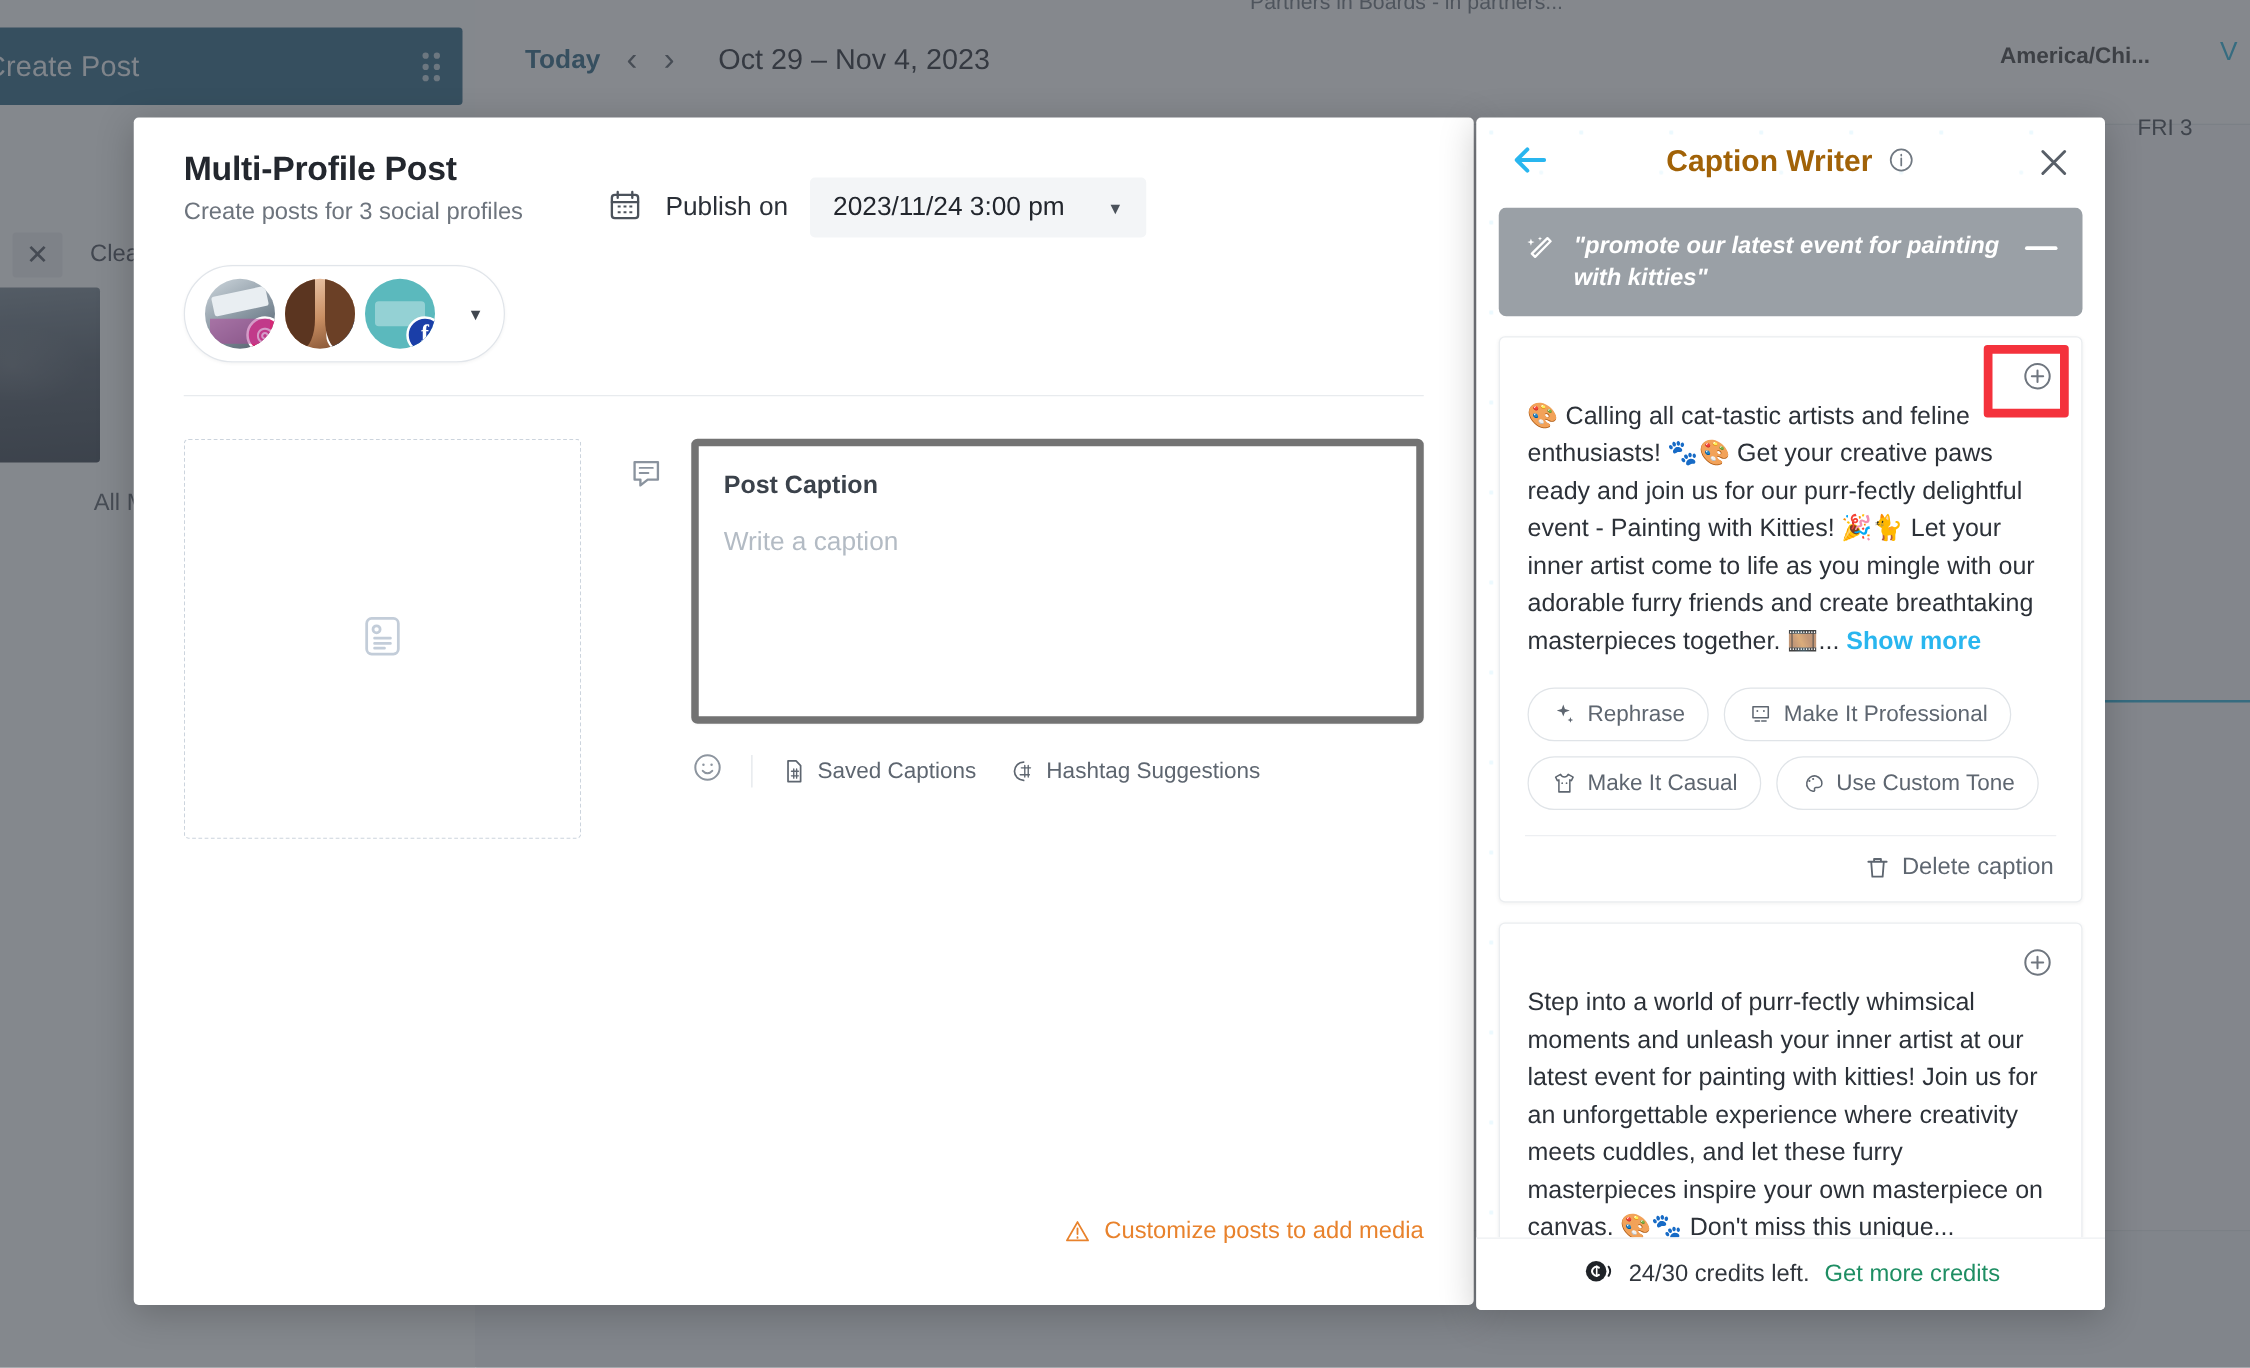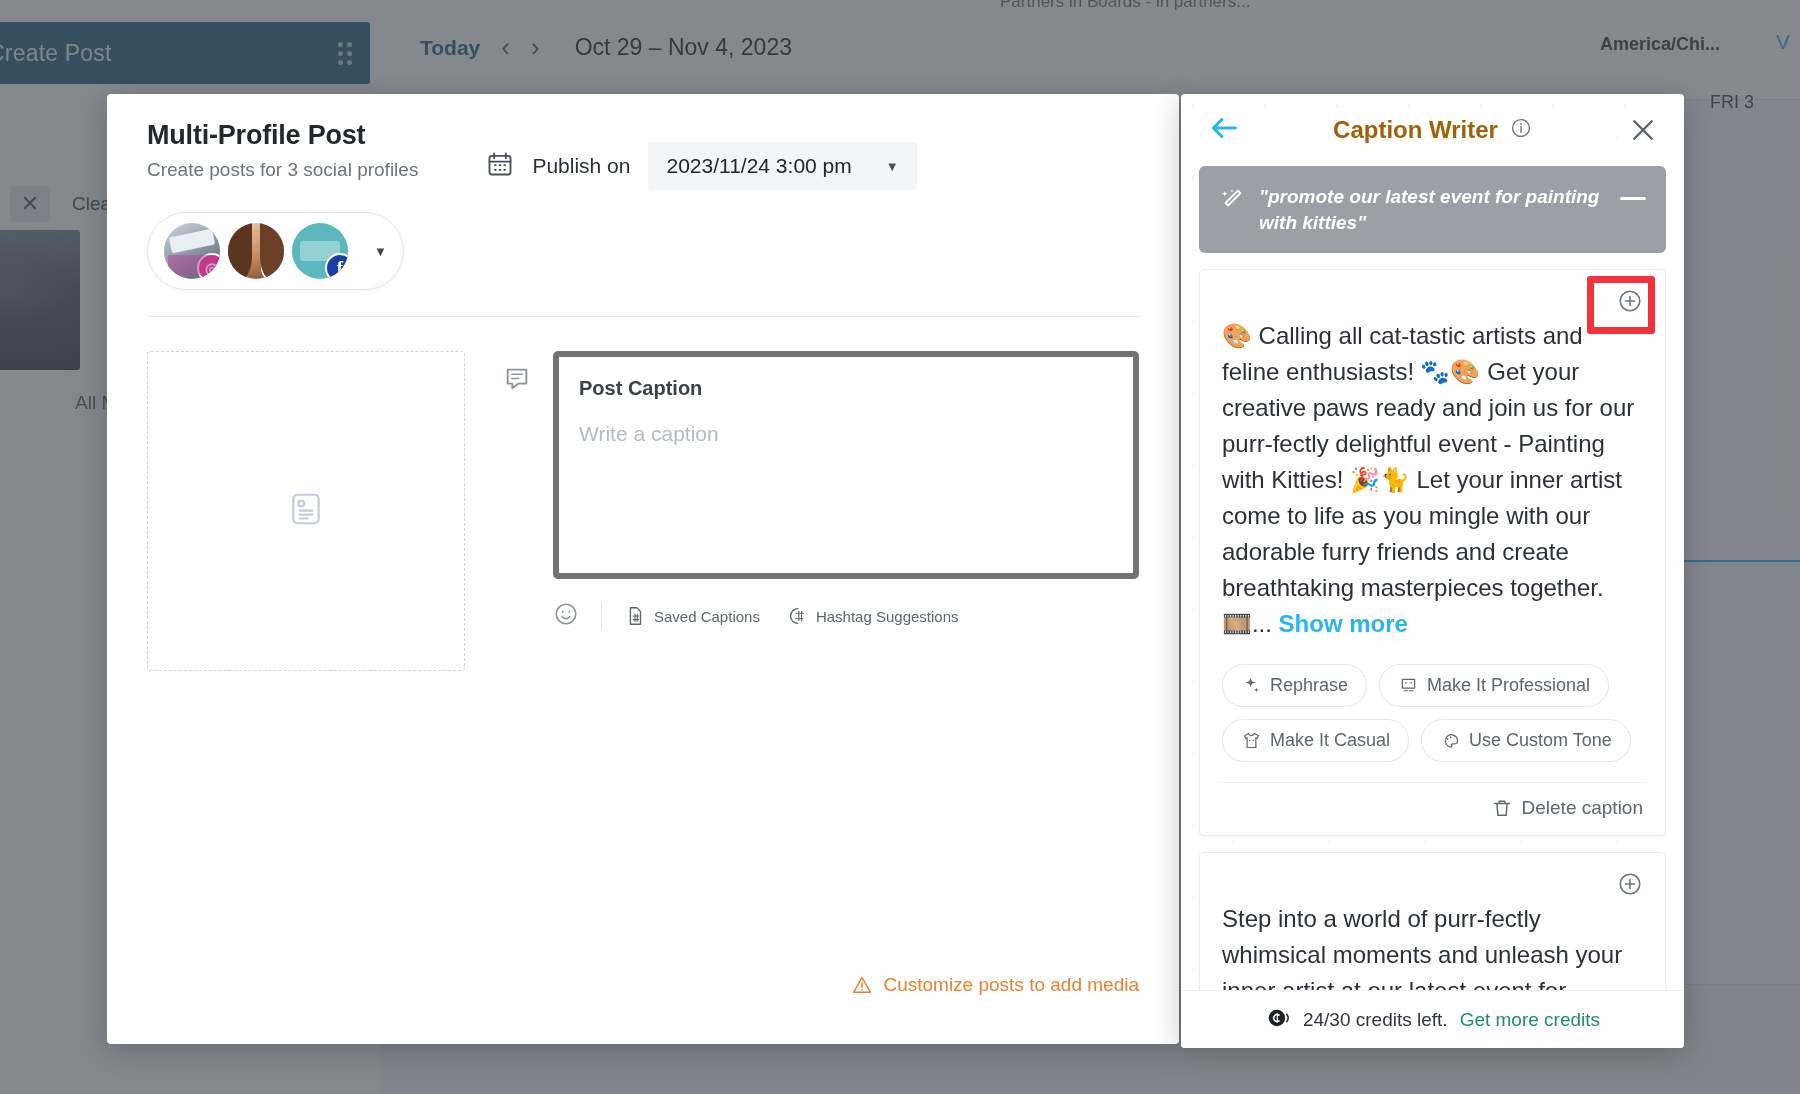--- a/index.html
+++ b/index.html
@@ -147,21 +147,21 @@
   .cap-wrap { flex: 1 1 auto; max-width: 606px; }
   .cap-box {
     border: 6px solid #737373; border-radius: 5px; height: 228px; padding: 20px 20px;
     box-shadow: 0 1px 2px rgba(0,0,0,.03);
   }
   .cap-title { font-size: 20px; font-weight: 700; color: #3b424b; }
   .cap-ph { font-size: 21px; color: #b3bbc4; margin-top: 22px; }
   .cap-tools { display: flex; align-items: center; gap: 0; margin-top: 22px; }
   .emoji-btn { width: 26px; height: 26px; color: #8d959f; }
   .tool-sep { width: 1px; height: 26px; background: #e2e6ea; margin: 0 22px; }
-  .tool-btn { display: flex; align-items: center; gap: 8px; font-size: 15px; color: #5e6670; margin-right: 26px; }
+  .tool-btn { display: flex; gap: 8px; font-size: 18px; color: #5e6670; margin-right: 26px; }
   .tool-btn svg { width: 22px; height: 22px; }
 
   .modal-foot { padding: 0 40px 26px 40px; }
   .warn-row { display: flex; justify-content: flex-end; align-items: center; gap: 10px; margin-bottom: 22px; }
   .warn-row .wtxt { color: #e8822c; font-size: 19px; }
   .warn-ico { width: 22px; height: 22px; color: #e8822c; }
   .foot-row { display: flex; align-items: center; }
   .trash-btn {
     width: 60px; height: 58px; border: 1px solid #e3e7eb; border-radius: 4px;
     display: flex; align-items: center; justify-content: center;
@@ -220,21 +220,21 @@
     box-shadow: 0 1px 3px rgba(0,0,0,.05);
   }
   .cap-add {
     position: absolute; right: 22px; top: 18px; width: 26px; height: 26px; color: #6f767f;
   }
   .hl-box {
     position: absolute; right: 10px; top: 6px; width: 68px; height: 58px;
     border: 7px solid #f4323c; border-radius: 3px; box-sizing: border-box;
   }
   .cap-text {
-    font-size: 24px; line-height: 1.5; color: #2c3views; color: #2c3138;
+    font-size: 20px; line-height: 1.5; color: #2c3views; color: #2c3138;
     margin-top: 26px;
   }
   .cap-text .showmore { color: #29b6ef; font-weight: 700; }
   .chips { display: flex; flex-wrap: wrap; gap: 12px; margin-top: 22px; }
   .chip {
     display: inline-flex; align-items: center; gap: 8px;
     border: 1px solid #e0e4e8; border-radius: 30px; padding: 10px 18px;
     font-size: 18px; color: #5e6670; background: #fff;
   }
   .chip svg { width: 21px; height: 21px; flex: 0 0 auto; }

